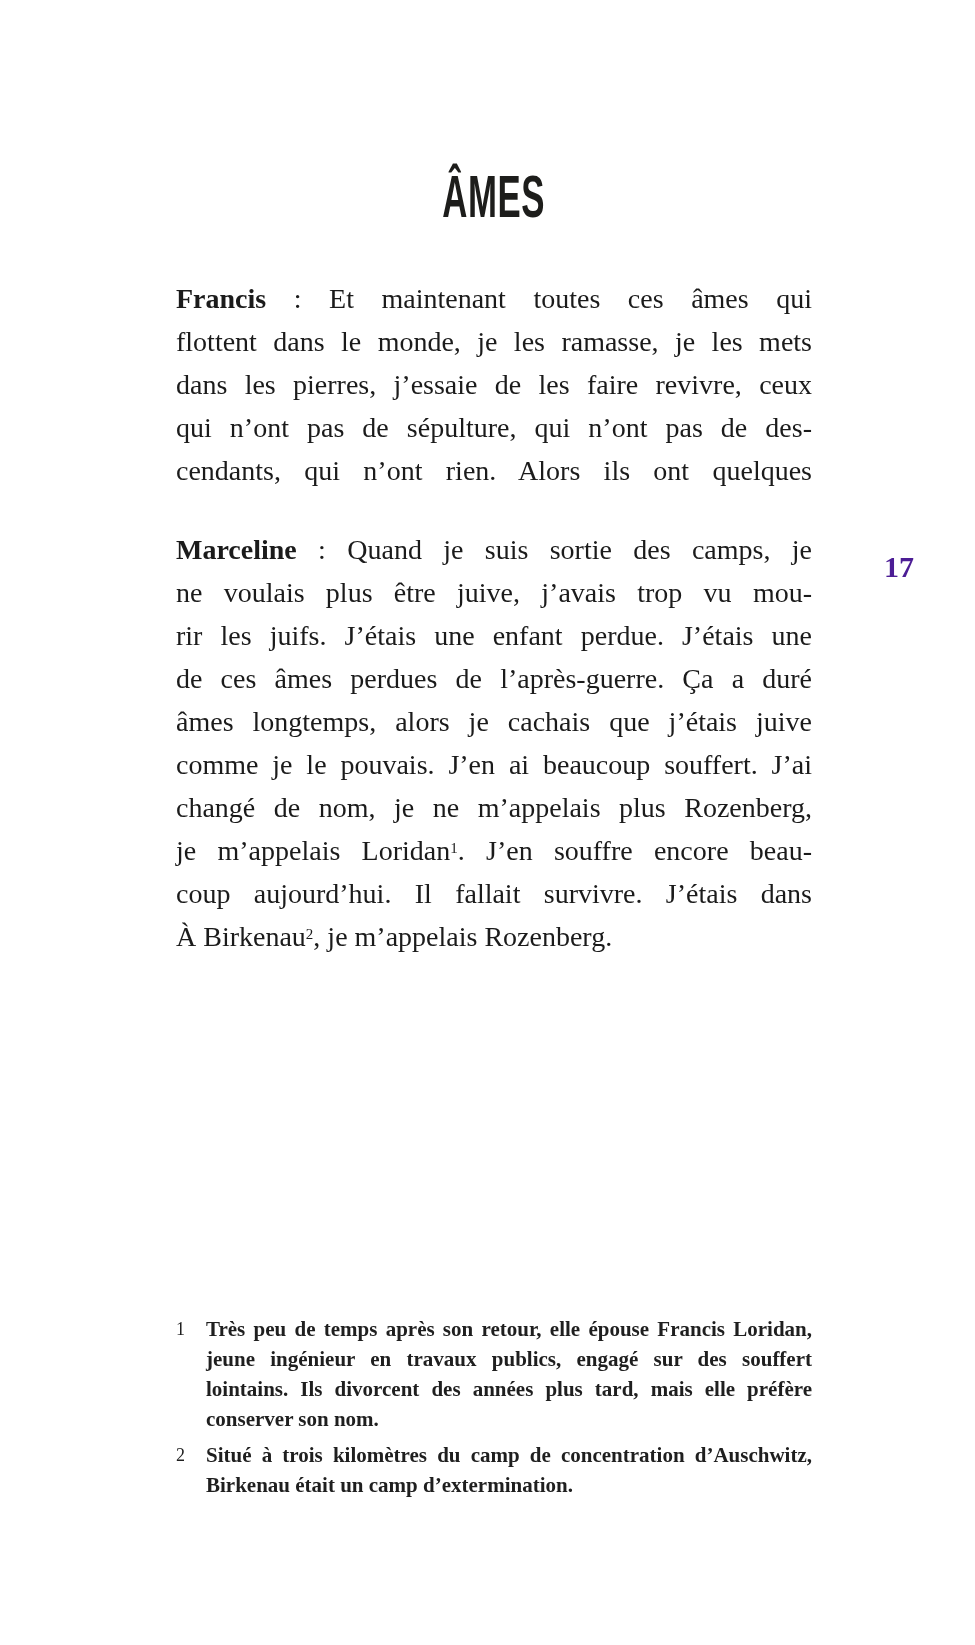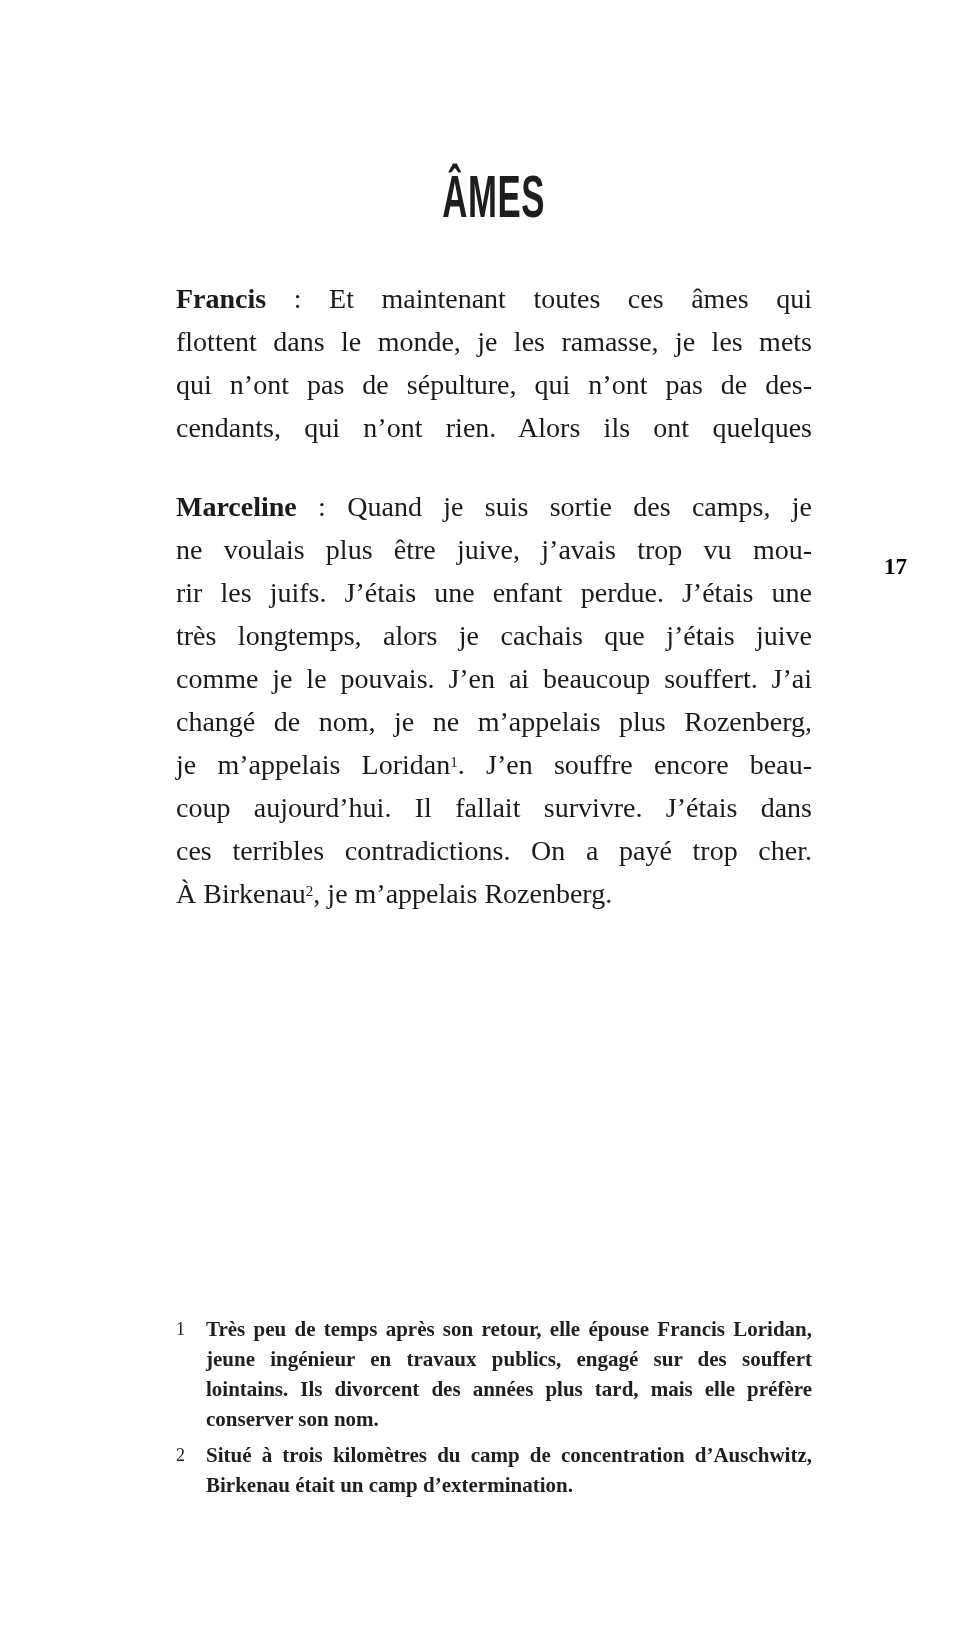--- a/index.html
+++ b/index.html
@@ -16,21 +16,21 @@
   .title {
     position:absolute; top:157px; left:176px; width:636px; height:80px;
     margin:0; line-height:80px; text-align:center;
     font-family:"Liberation Sans", sans-serif;
     font-weight:700; font-size:60px; color:#1d1d1b;
   }
   .title-inner { display:inline-block; transform:scaleX(0.58); transform-origin:50% 50%; letter-spacing:1px; }
   
   .page-number {
     position:absolute; top:549px; left:884px;
-    font-size:23px; font-weight:700; line-height:36px; color:#000000;
+    font-size:30px; font-weight:700; line-height:36px; color:#4c1d95;
   }
   
   .dialogue {
     position:absolute; top:277px; left:176px; width:636px;
     font-size:28px;
   }
   .paragraph + .paragraph { margin-top:36px; }
   .line { line-height:43px; text-align:justify; text-align-last:justify; }
   .line.last { text-align-last:left; }
   .speaker { font-weight:700; }
@@ -52,33 +52,34 @@
 
 <div class="page">
   <h1 class="title"><span class="title-inner">ÂMES</span></h1>
 
   <div class="page-number">17</div>
 
   <div class="dialogue">
       <div class="paragraph">
         <div class="line"><span class="speaker">Francis</span><span> : Et maintenant toutes ces âmes qui</span></div>
         <div class="line"><span>flottent dans le monde, je les ramasse, je les mets</span></div>
+        <div class="line"><span>dans les pierres, j’essaie de les faire revivre, ceux</span></div>
         <div class="line"><span>qui n’ont pas de sépulture, qui n’ont pas de des-</span></div>
         <div class="line"><span>cendants, qui n’ont rien. Alors ils ont quelques</span></div>
       </div>
       <div class="paragraph">
         <div class="line"><span class="speaker">Marceline</span><span> : Quand je suis sortie des camps, je</span></div>
         <div class="line"><span>ne voulais plus être juive, j’avais trop vu mou-</span></div>
         <div class="line"><span>rir les juifs. J’étais une enfant perdue. J’étais une</span></div>
-        <div class="line"><span>très longtemps, alors je cachais que j’étais juive</span></div>
+        <div class="line"><span>de ces âmes perdues de l’après-guerre. Ça a duré</span></div>
+        <div class="line"><span>âmes longtemps, alors je cachais que j’étais juive</span></div>
         <div class="line"><span>comme je le pouvais. J’en ai beaucoup souffert. J’ai</span></div>
         <div class="line"><span>changé de nom, je ne m’appelais plus Rozenberg,</span></div>
         <div class="line"><span>je m’appelais Loridan</span><sup class="fnref">1</sup><span>. J’en souffre encore beau-</span></div>
         <div class="line"><span>coup aujourd’hui. Il fallait survivre. J’étais dans</span></div>
-        <div class="line"><span>ces terribles contradictions. On a payé trop cher.</span></div>
         <div class="line last"><span>À Birkenau</span><sup class="fnref">2</sup><span>, je m’appelais Rozenberg.</span></div>
       </div>
     </div>
 
   <div class="footnotes">
       <div class="footnote">
         <div class="fn-marker">1</div>
         <div class="fn-text">
           <div class="fn-line">Très peu de temps après son retour, elle épouse Francis Loridan,</div>
           <div class="fn-line">jeune ingénieur en travaux publics, engagé sur des souffert</div>

